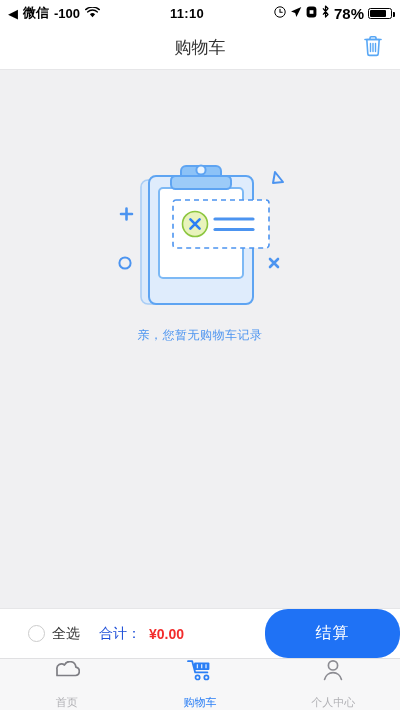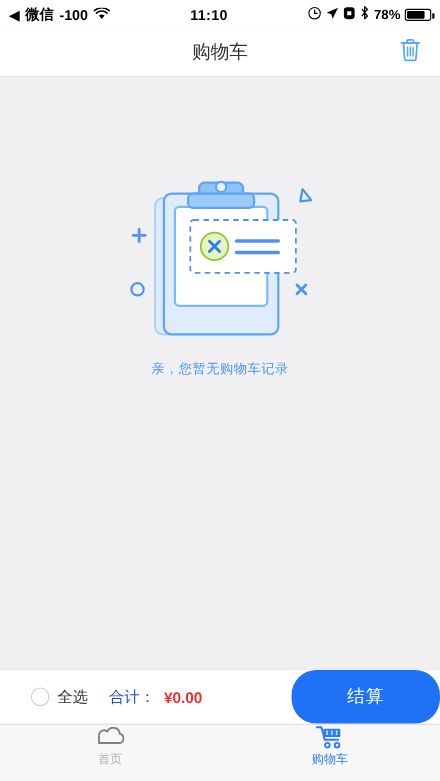--- a/index.html
+++ b/index.html
@@ -16,21 +16,21 @@
     height:26px; flex:0 0 26px; background:#fff;
     display:flex; align-items:center; padding:0 8px;
     font-size:13px; font-weight:bold; color:#000;
   }
   .sb-left { display:flex; align-items:center; gap:5px; }
   .sb-back { font-size:13px; line-height:1; }
   .sb-carrier { font-size:13px; }
   .sb-rssi { font-size:13px; }
   .sb-center { flex:1; text-align:center; font-size:13px; letter-spacing:.3px; }
   .sb-right { display:flex; align-items:center; gap:4px; }
-  .sb-pct { font-size:12px; }
+  .sb-pct { font-size:15px; }
   .battery { width:24px; height:11px; border:1px solid #000; border-radius:2.5px; position:relative; padding:1px; }
   .battery::after { content:""; position:absolute; right:-3.5px; top:3px; width:2px; height:5px; background:#000; border-radius:0 1px 1px 0; }
   .battery i { display:block; height:100%; width:78%; background:#000; border-radius:1px; }
 
   
   .navbar {
     height:44px; flex:0 0 44px; background:#fff;
     display:flex; align-items:center; justify-content:center;
     position:relative; border-bottom:1px solid #e6e6e8;
   }
@@ -61,21 +61,21 @@
     flex:0 0 135px; background:#1f72f5; color:#fff;
     display:flex; align-items:center; justify-content:center;
     font-size:16px; cursor:pointer; letter-spacing:1px;border-radius:23px;
   }
 
   
   .tabbar {
     flex:0 0 52px; height:52px; background:#f7f7f8;
     display:flex; border-top:1px solid #e0e0e2;
   }
-  .tab { flex:1; display:flex; flex-direction:column; align-items:center; gap:2px; cursor:pointer; }
+  .tab { flex:1; display:flex; flex-direction:column; align-items:center; gap:14px; cursor:pointer; }
   .tab-label { font-size:11px; color:#b0b0b4; }
   .tab.active .tab-label { color:#2b7ff5; }
   .tab-ico { height:22px; display:flex; align-items:center; justify-content:center; }
 </style>
 </head>
 <body>
 
 <div class="phone">
 
   <div class="statusbar">
@@ -204,16 +204,25 @@
           <path d="M1 2.2 h4.2 l3 11.2 h12.2" fill="none" stroke="#2b7ff5" stroke-width="1.8" stroke-linecap="round" stroke-linejoin="round"></path>
           <rect x="7" y="3.4" width="15.4" height="7.6" rx="1" fill="#2b7ff5"></rect>
           <path d="M10.4 5.2 v4 M14.7 5.2 v4 M19 5.2 v4" stroke="#dbe9fd" stroke-width="1.3"></path>
           <circle cx="10.6" cy="18.4" r="2.1" fill="none" stroke="#2b7ff5" stroke-width="1.7"></circle>
           <circle cx="19.4" cy="18.4" r="2.1" fill="none" stroke="#2b7ff5" stroke-width="1.7"></circle>
         </svg>
       </span>
       <span class="tab-label">购物车</span>
     </div>
 
+    <div class="tab">
+      <span class="tab-ico">
+        <svg width="22" height="22" viewBox="0 0 22 22">
+          <circle cx="11" cy="6.4" r="4.6" fill="none" stroke="#8c8c92" stroke-width="1.7"></circle>
+          <path d="M2.6 20.4 a8.6 8.6 0 0 1 16.8 0" fill="none" stroke="#8c8c92" stroke-width="1.7" stroke-linecap="round"></path>
+        </svg>
+      </span>
+      <span class="tab-label">个人中心</span>
+    </div>
 
   </div>
 
 </div>
 
 </body></html>

